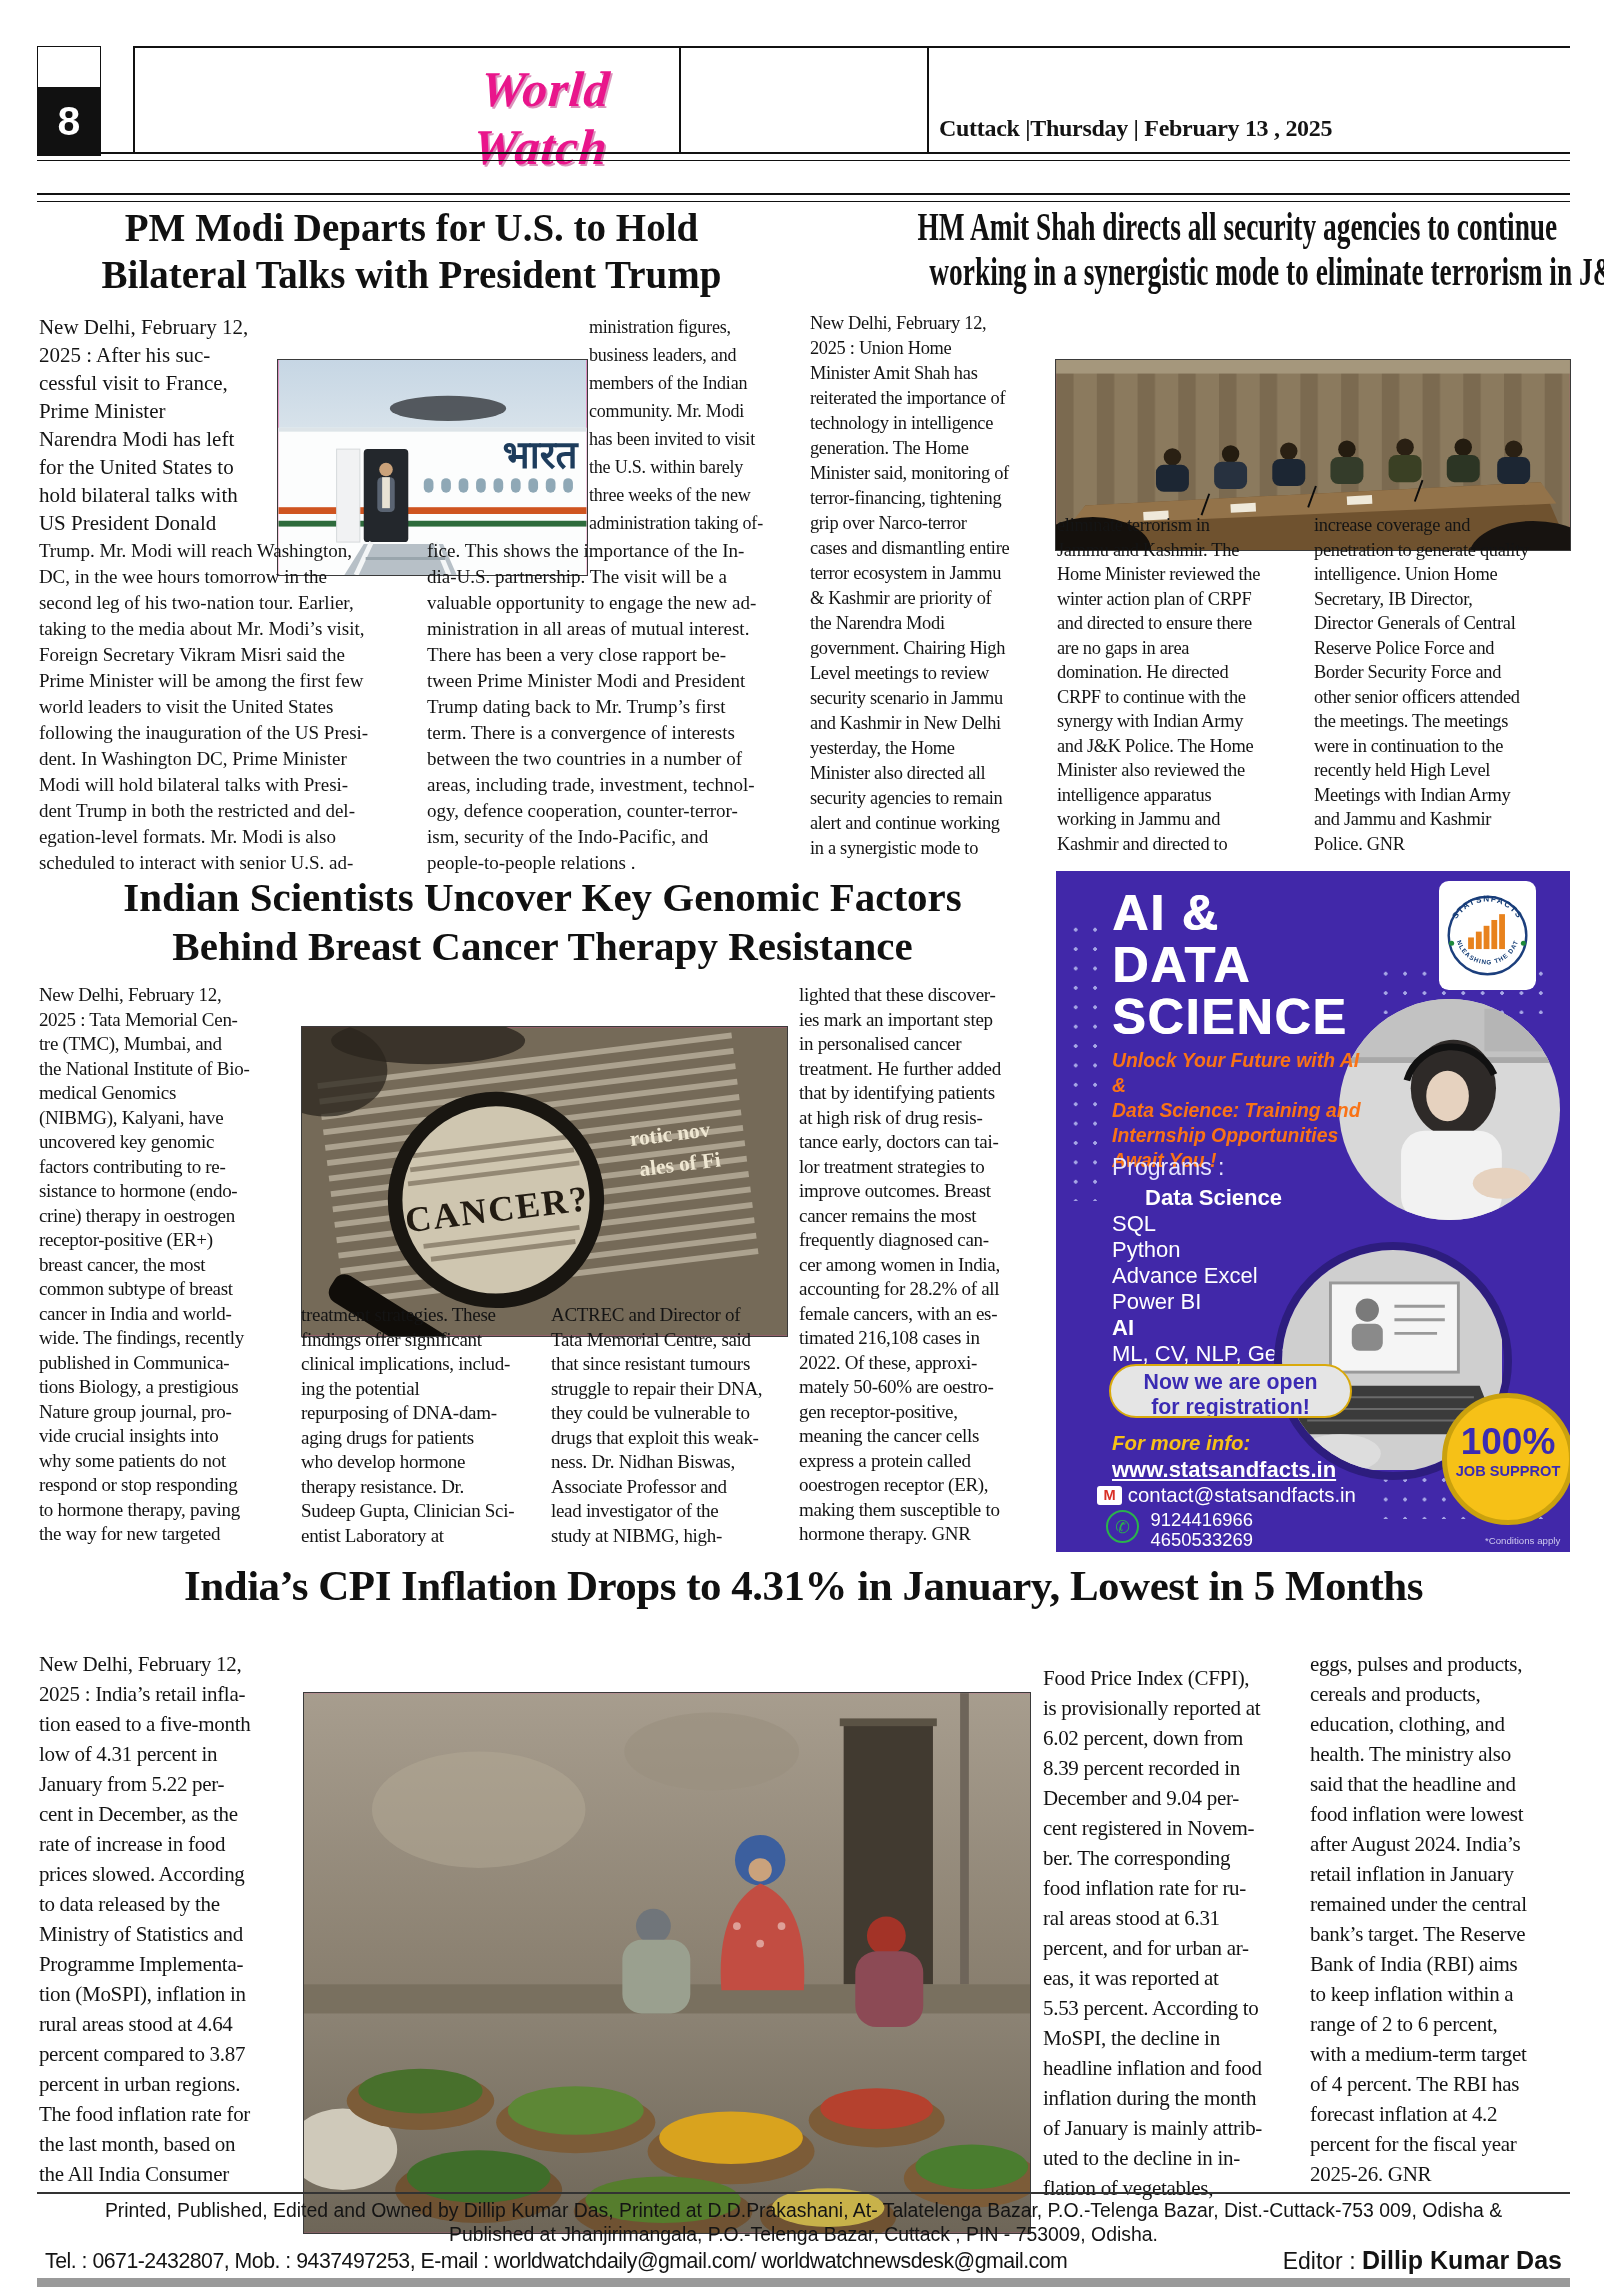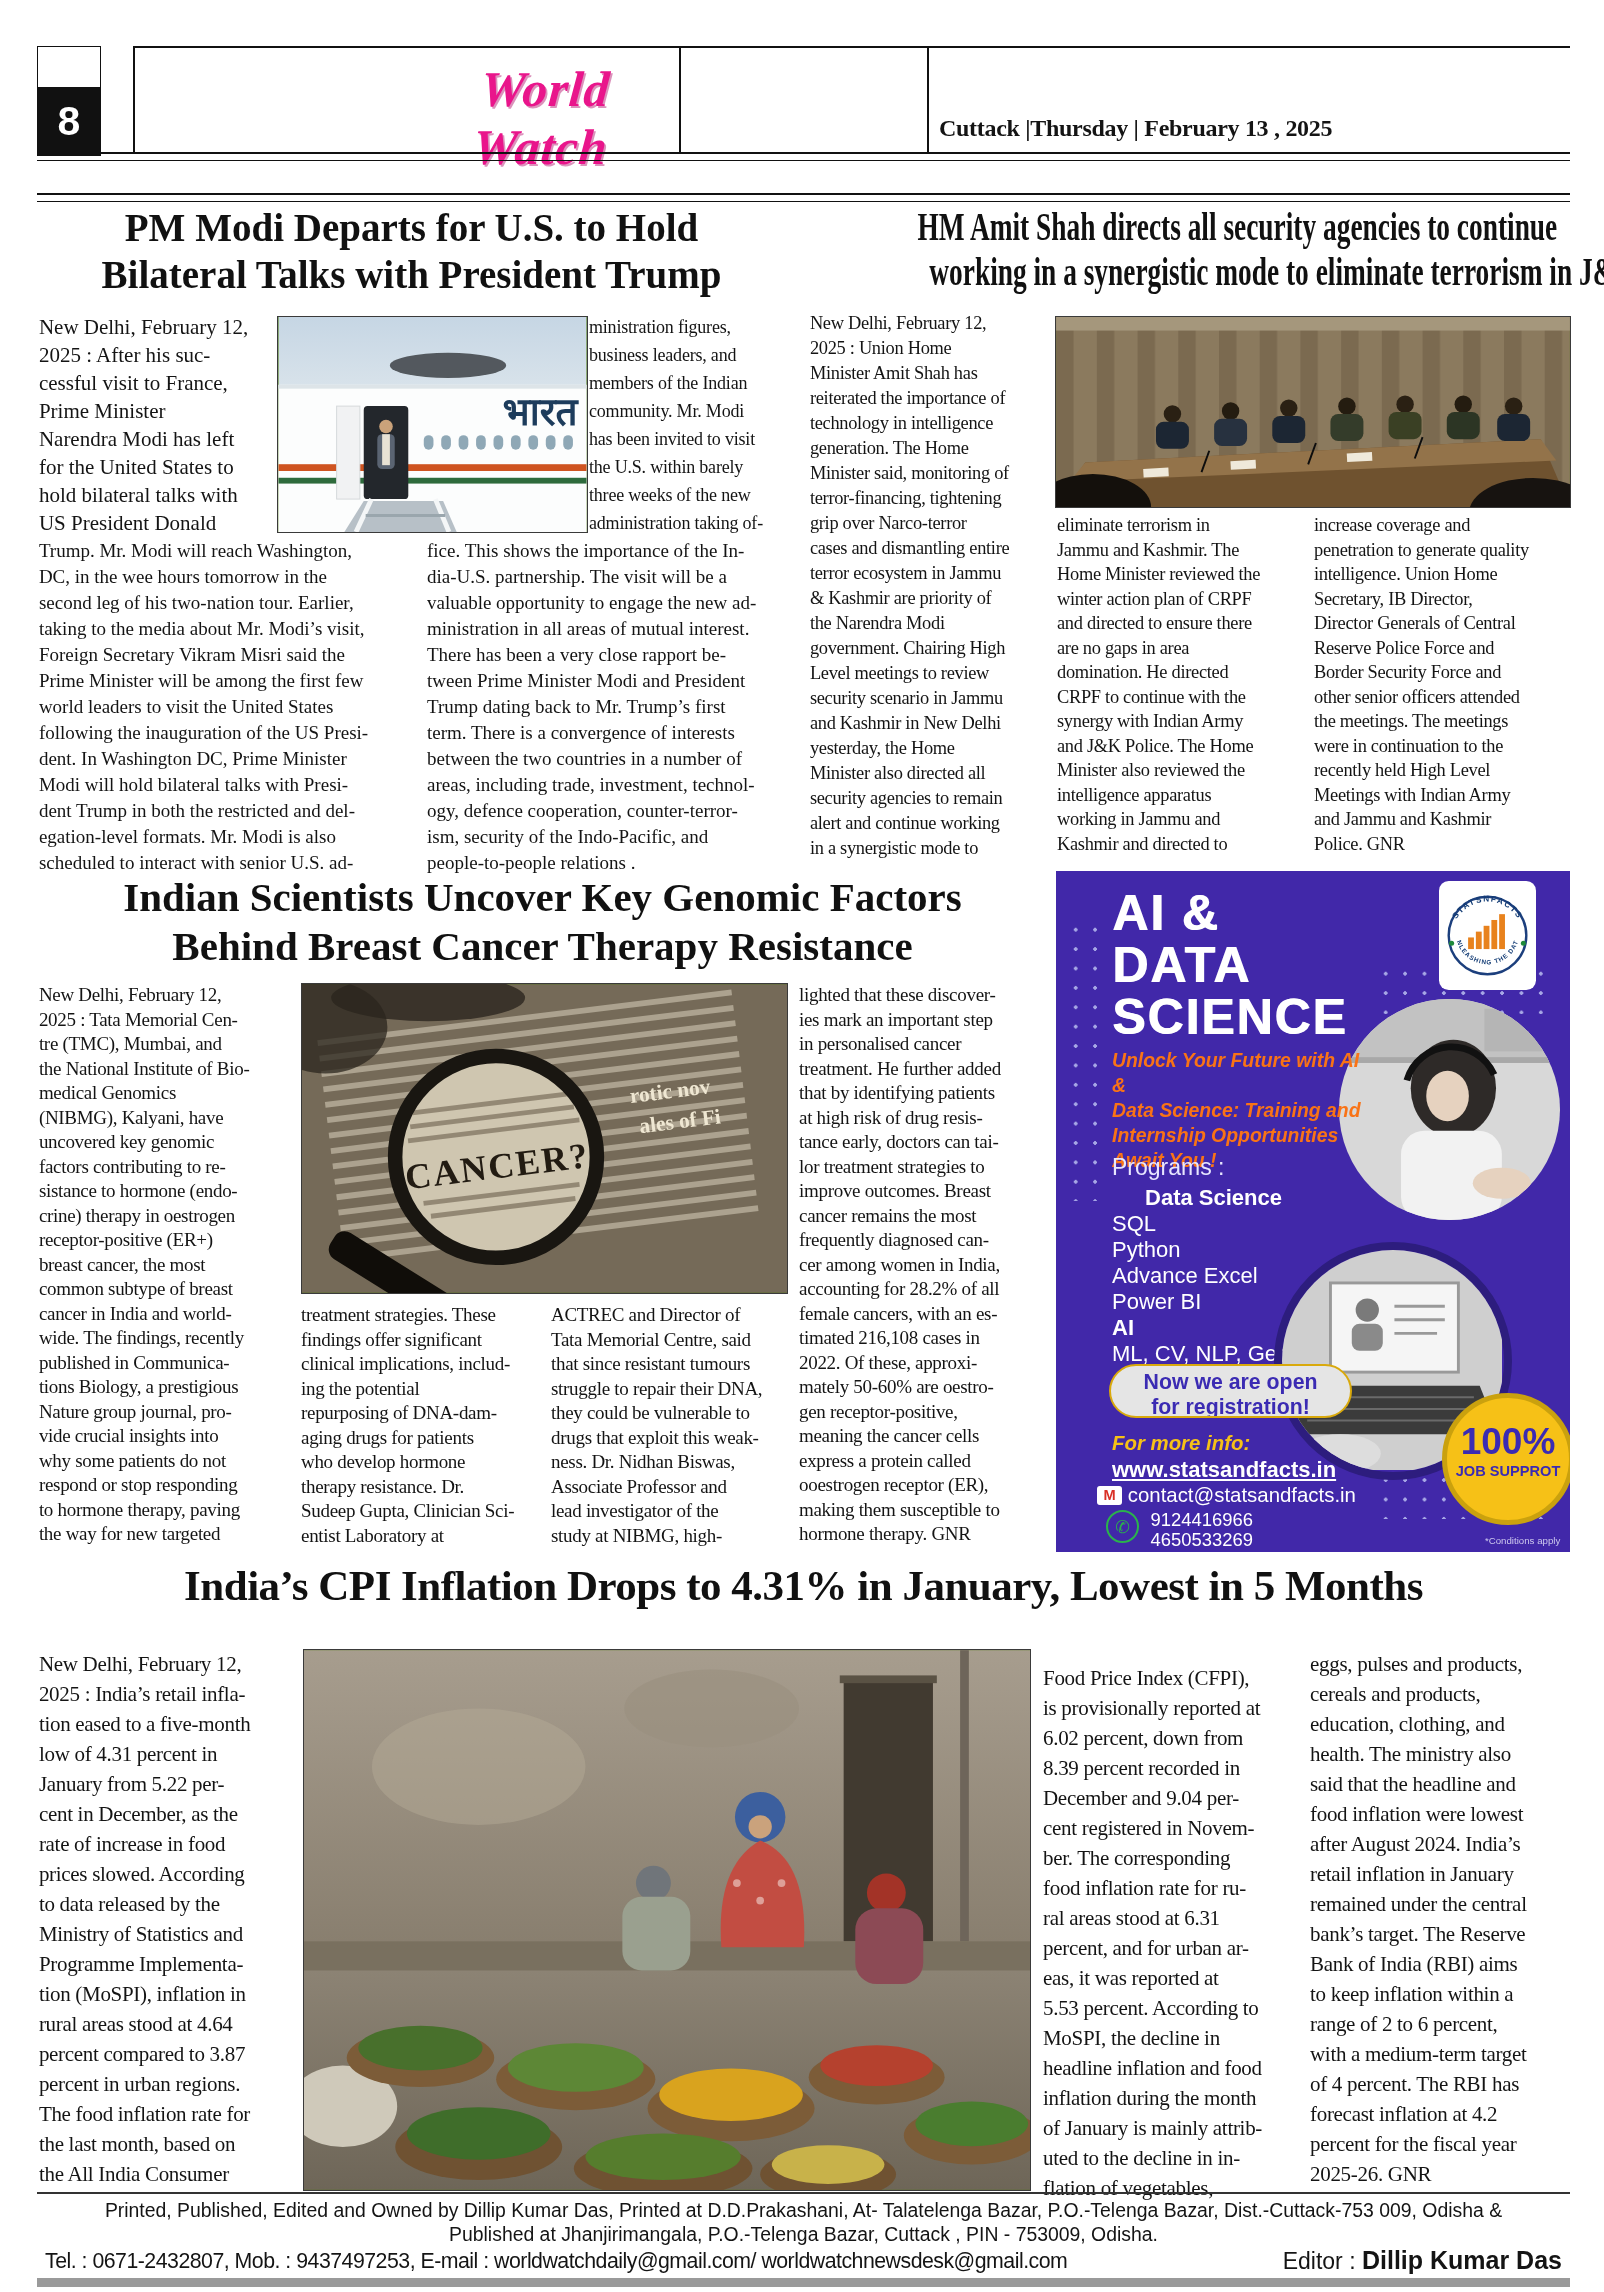--- a/index.html
+++ b/index.html
@@ -10,21 +10,21 @@
   .t-modi2{font-size:18px;line-height:28px;letter-spacing:-0.2px;}
   .t-modilow{font-size:19px;line-height:26px;}
   .t-shah{font-size:18.4px;line-height:25px;letter-spacing:-0.3px;}
   .t-shah2{font-size:18.4px;line-height:24.5px;letter-spacing:-0.3px;}
   .t-gen{font-size:19px;line-height:24.5px;letter-spacing:-0.3px;}
   .t-cpi{font-size:21px;line-height:30px;letter-spacing:-0.3px;}
   .hl{font-weight:bold;text-align:center;color:#111;}
   .dbl{height:5.8px;border-top:2.9px solid #111;border-bottom:1px solid #111;}
   .vline{width:1.9px;background:#111;}
   .logo{font-style:italic;font-weight:bold;font-size:50px;color:#e9158b;letter-spacing:1px;transform:skewX(-5deg);text-shadow:1.9px 1.9px 0 rgba(176,13,104,.45);}
-  .photo{border:1px solid #3a3a3a;overflow:hidden;background:#4d7c0f;}
+  .photo{border:1px solid #3a3a3a;overflow:hidden;background:#ec4899;margin-top:43px;}
   .fbicon{display:inline-block;width:25px;height:25px;background:#111;color:#fff;border-radius:3.9px;text-align:center;font-weight:bold;font-size:19.4px;line-height:24px;vertical-align:-5.8px;margin:0 5.8px;font-family:"Liberation Serif",serif;}
   .condensed span{display:inline-block;transform:scale(0.74,1.1);transform-origin:50% 60%;white-space:nowrap;}
   .dots{background-image:radial-gradient(#b9bdf0 1.6px, transparent 1.7px);background-size:19.4px 19.4px;opacity:.85;}
   .ad-sans{font-family:"Liberation Sans",sans-serif;}
   .footer-sans{font-family:"Liberation Sans",sans-serif;}
 </style>
 </head>
 <body>
 
 <div class="page">

